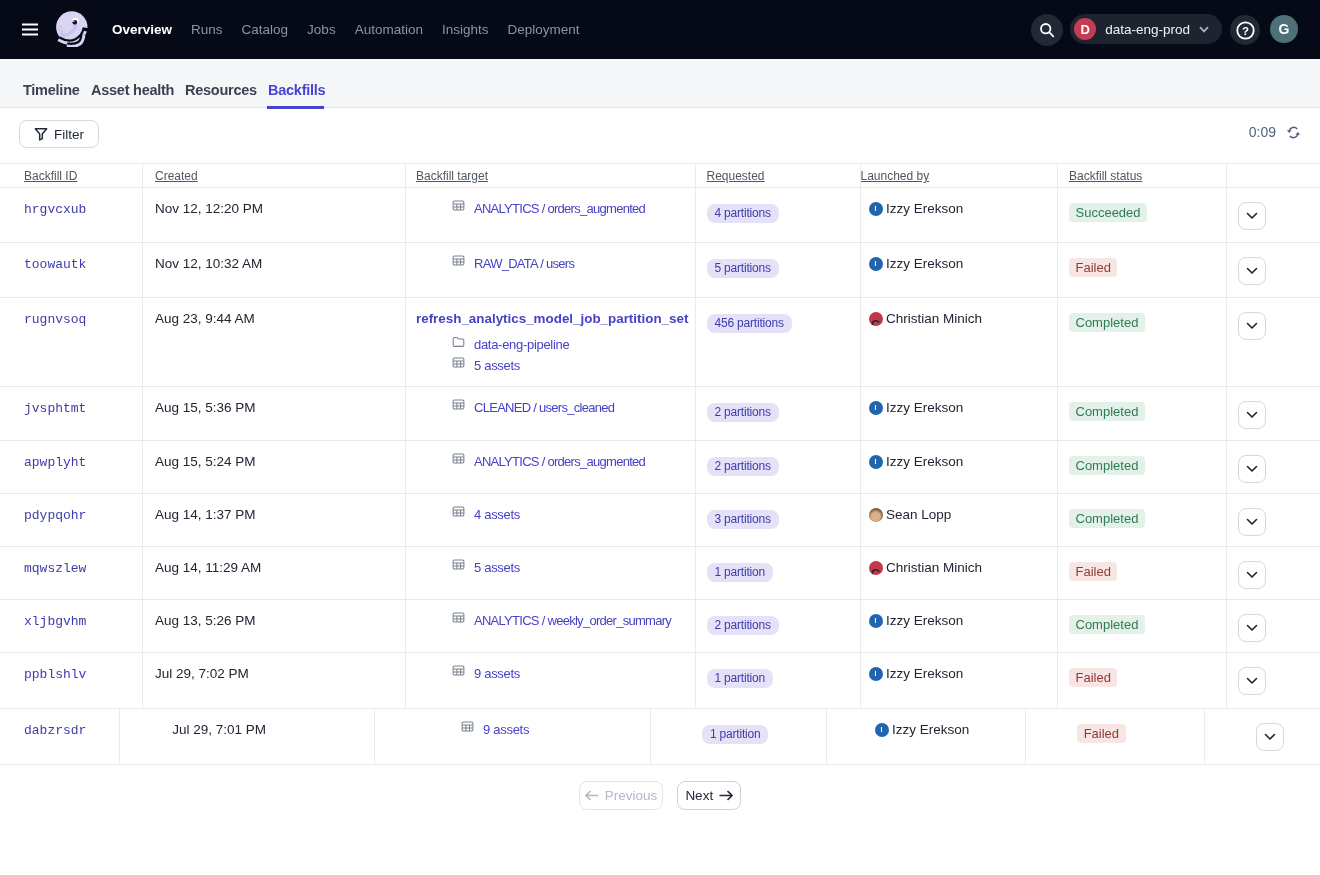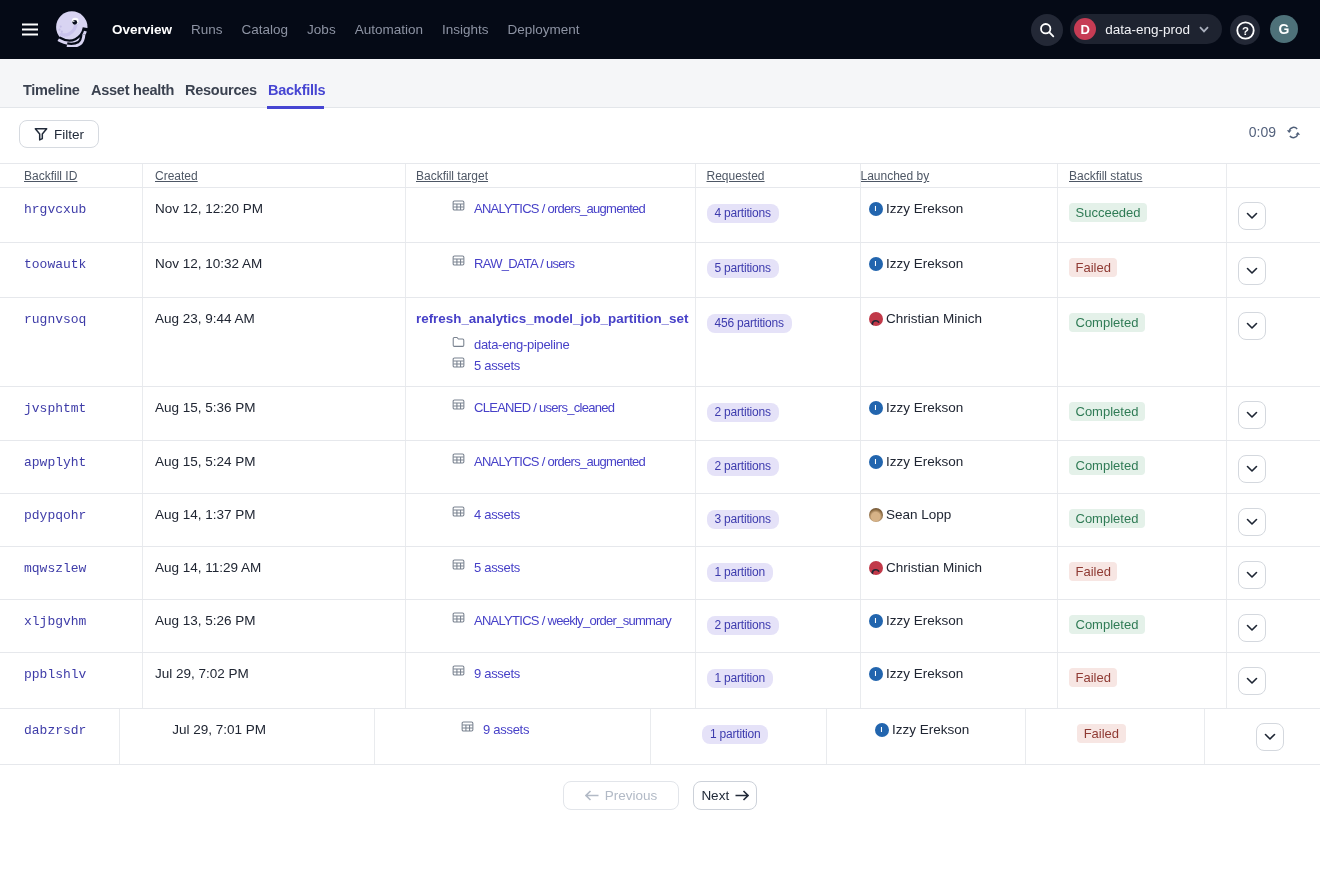--- a/index.html
+++ b/index.html
@@ -46,21 +46,21 @@
 .st { display:inline-block; height:19px; line-height:19px; padding:0 6.5px; border-radius:4px; font-size:13px; }
 .st.g { background:#e4f1e9; color:#2f7b55; }
 .st.r { background:#f7e6e3; color:#8f3a33; }
 .user { display:flex; align-items:center; gap:3.5px; margin-left:8px; }
 .uc { width:14px; height:14px; border-radius:50%; display:flex; align-items:center; justify-content:center; color:#fff; font-size:7px; font-weight:700; flex:none; }
 .uc.b { background:#2265ae; }
 .uc.c { background:#c13949; }
 .uc.s { background:radial-gradient(circle at 48% 62%, #d6b287 0 38%, #8a6a42 62%, #453222 100%); }
 .mbtn { width:28px; height:28px; margin:14px 0 0 11px; border:1px solid #d4d8de; border-radius:8px; background:#fff; display:flex; align-items:center; justify-content:center; }
 .pager { position:absolute; top:781px; left:0; width:1320px; display:flex; justify-content:center; gap:14px; }
-.pbtn { height:29px; border:1px solid #e2e5ea; border-radius:8px; background:#fff; display:flex; align-items:center; justify-content:center; gap:6px; font-size:13.5px; padding:0 21px; }
+.pbtn { height:29px; border:1px solid #e2e5ea; border-radius:8px; background:#fff; display:flex; align-items:center; justify-content:center; gap:6px; font-size:13.5px; padding:0 5px; }
 .pbtn.prev { color:#b2bac6; }
 .pbtn.next { color:#222b3a; border-color:#ccd1d9; padding:0 7px; }
 </style>
 </head>
 <body>
 <div class="page">
   <div class="nav">
     <svg class="burger" width="16" height="13" viewBox="0 0 16 13">
         <path d="M0 1.5h16M0 6.5h16M0 11.5h16" stroke="#fff" stroke-width="2"></path>
       </svg>

